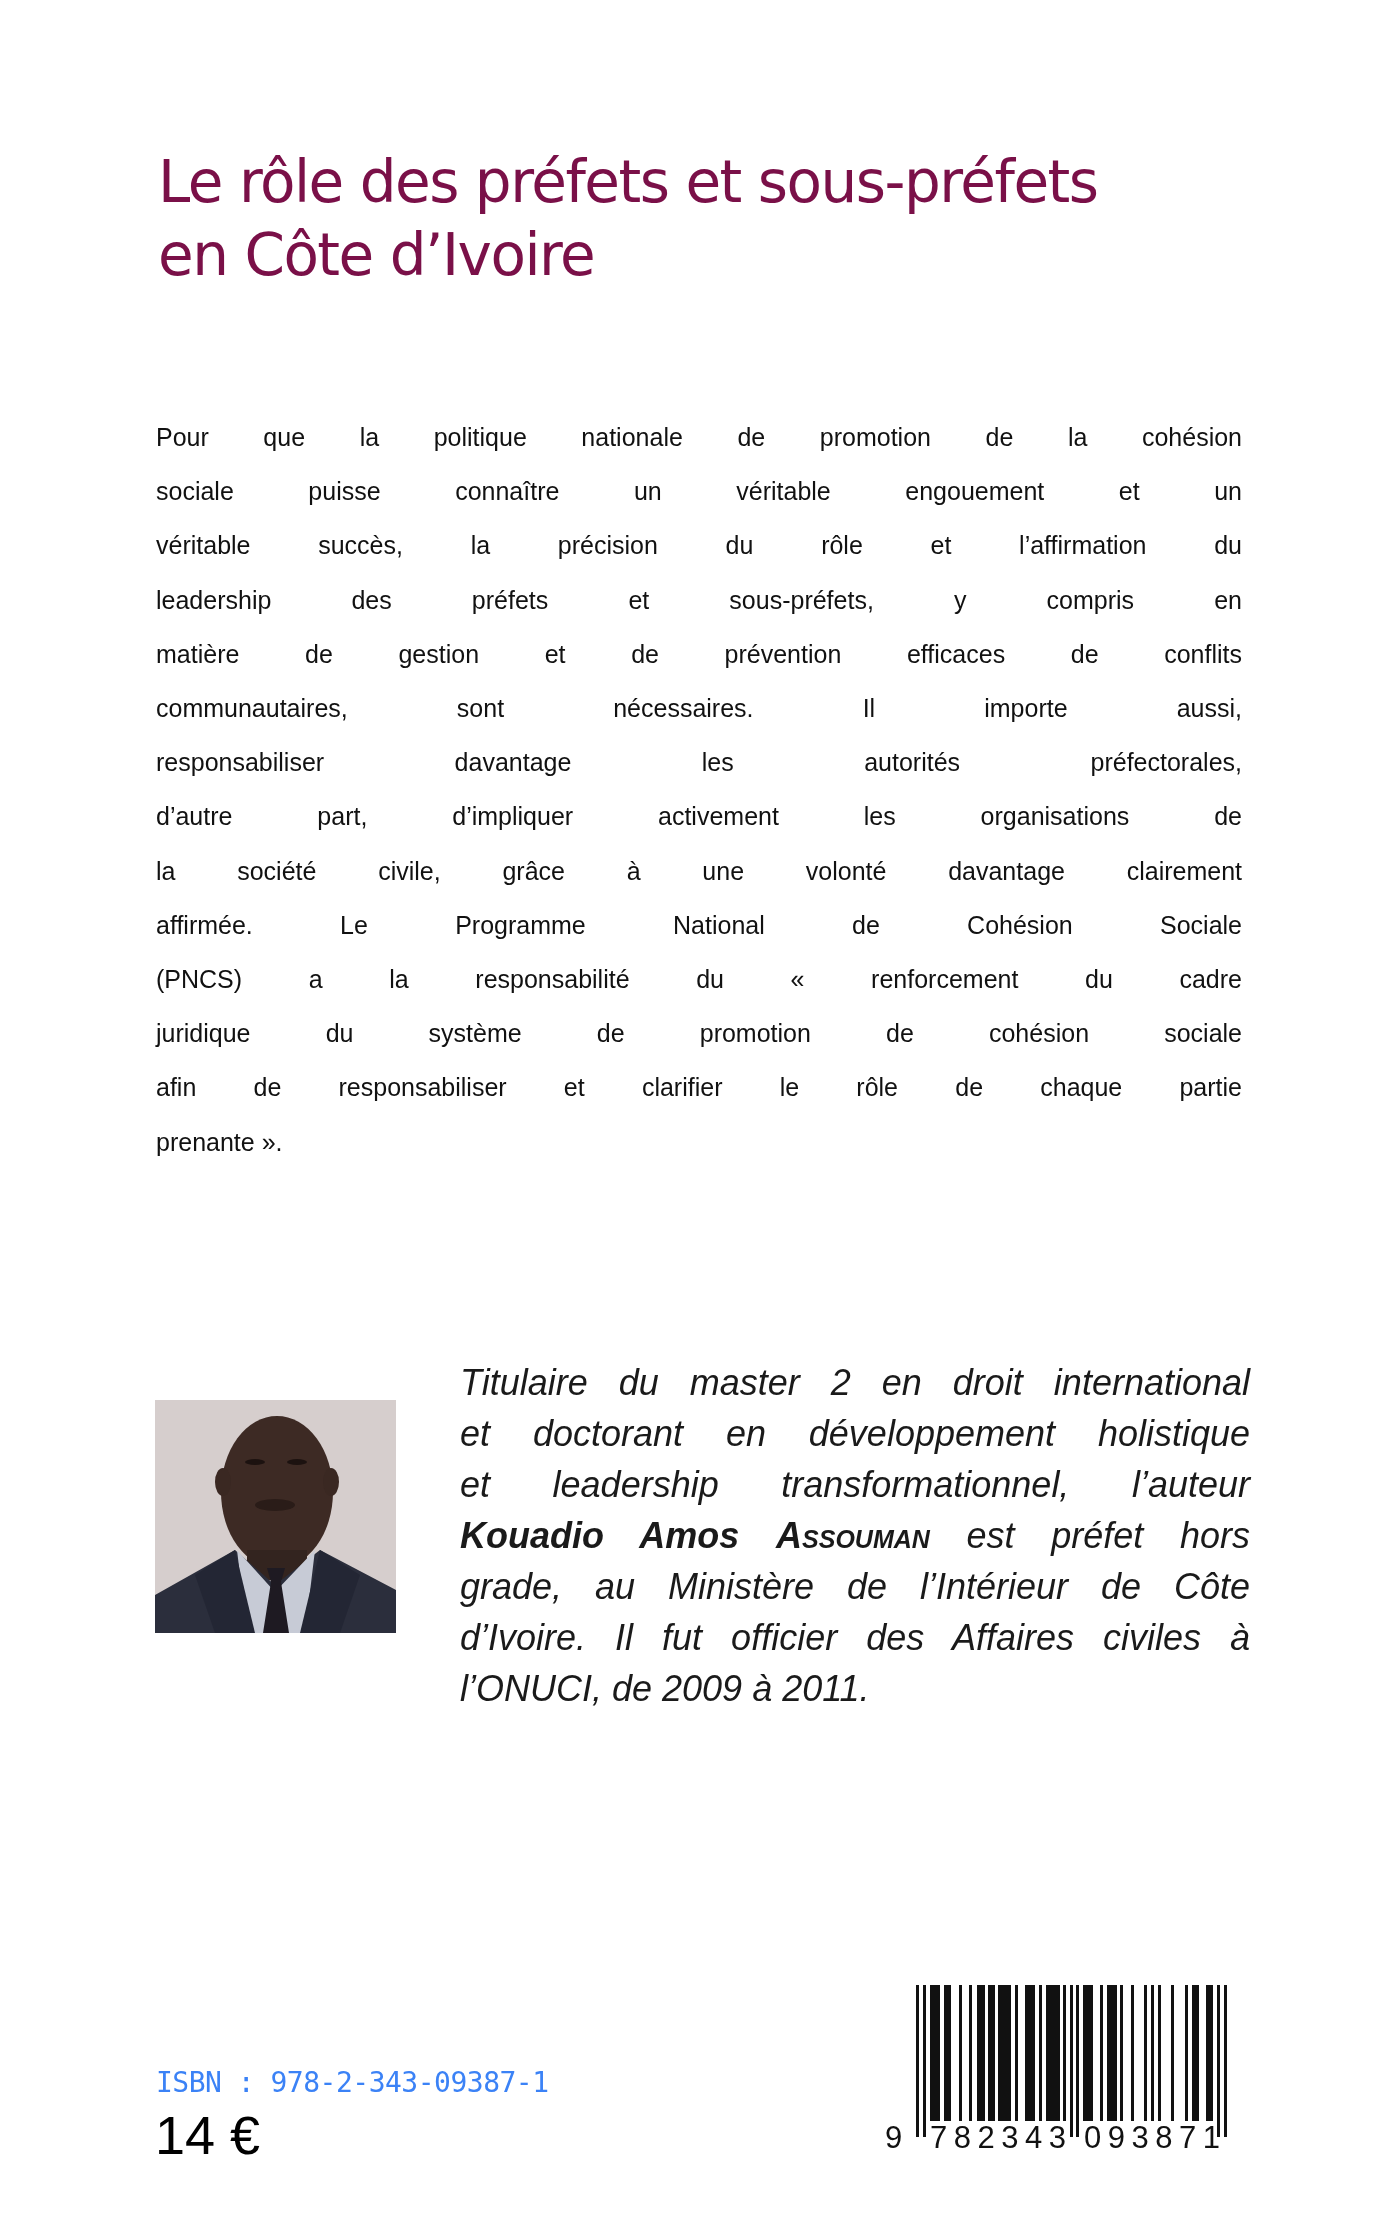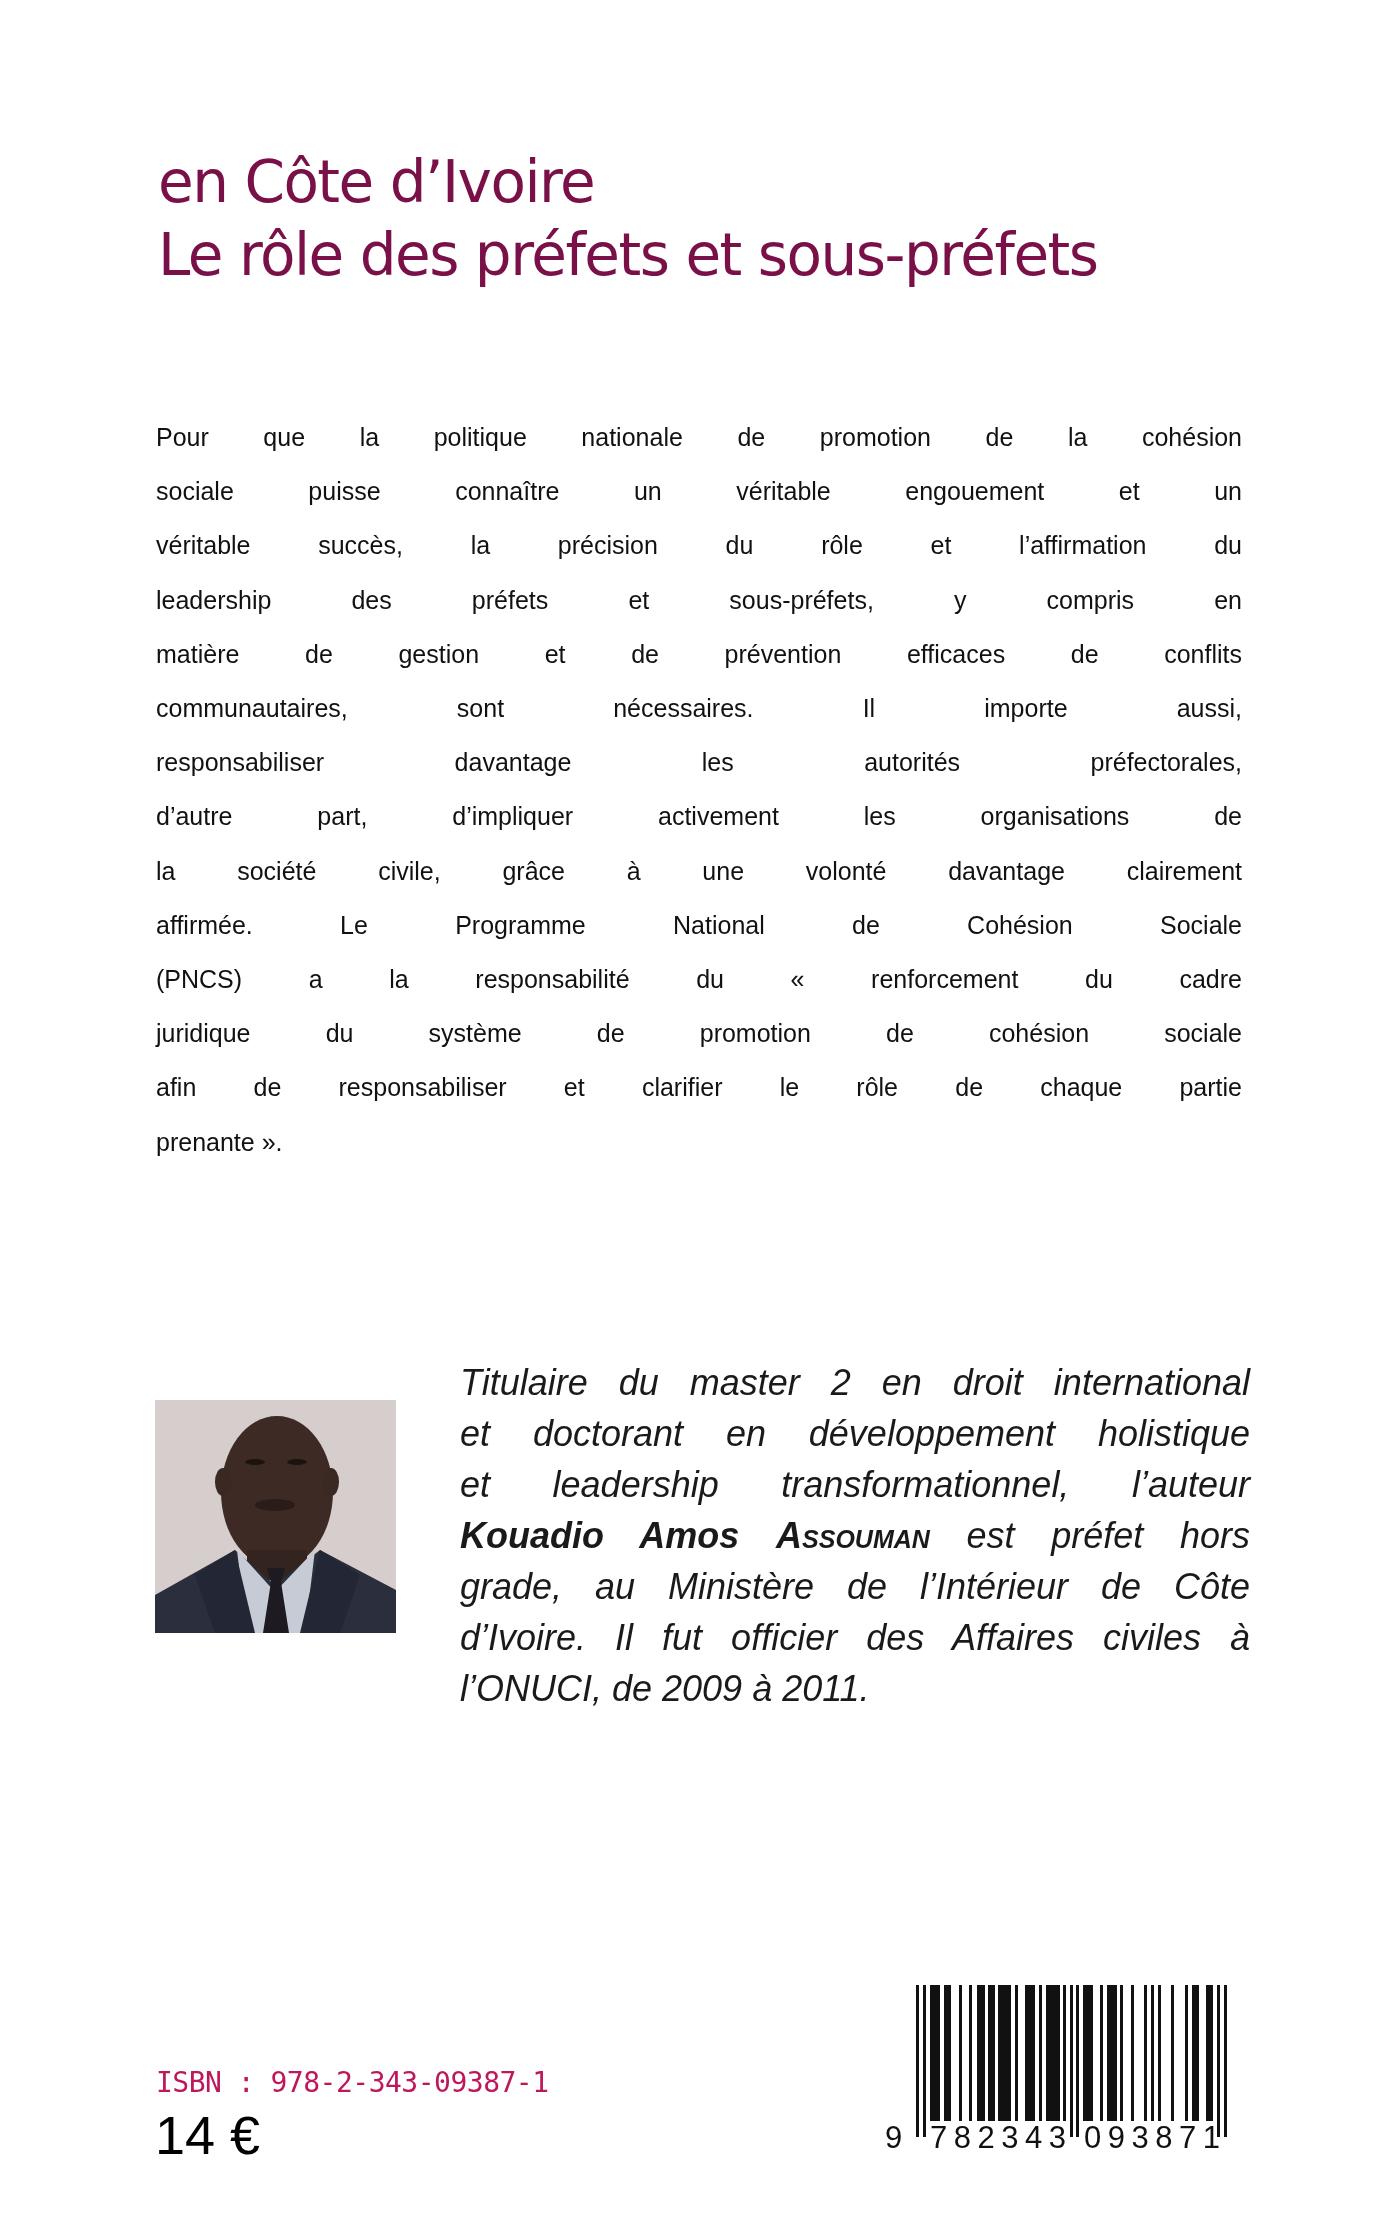--- a/index.html
+++ b/index.html
@@ -25,36 +25,36 @@
     position: absolute; left: 452px; top: 1349px; width: 790px;
     font-family: "Liberation Sans", sans-serif; font-style: italic; font-size: 36px; line-height: 51px;
     color: #1a1a1a; margin: 8px;
   }
   .bio span.line { display: block; white-space: nowrap; text-align: justify; text-align-last: justify; }
   .bio span.line.last { text-align-last: left; }
   .bio b { font-weight: bold; }
   .bio .sc { font-variant: small-caps; font-weight: bold; }
   .isbn {
     position: absolute; left: 156px; top: 2066px;
-    font-family: "DejaVu Sans Mono", monospace; font-size: 28px; line-height: 34px; color: #be185d;
+    font-family: "DejaVu Sans Mono", monospace; font-size: 28px; line-height: 34px; color: #3b82f6;
     letter-spacing: -0.5px; white-space: nowrap;
   }
   .price {
     position: absolute; left: 155px; top: 2112px;
     font-family: Liberation Sans, sans-serif; font-size: 54px; line-height: 46px; color: #000000;
     white-space: nowrap;
   }
   .barcode { position: absolute; left: 870px; top: 1985px; width: 380px; height: 175px; }
 </style>
 </head>
 <body>
 
 <h1 class="title">
+  <span>Le rôle des préfets et sous-préfets</span>
   <span>en Côte d’Ivoire</span>
-  <span>Le rôle des préfets et sous-préfets</span>
 </h1>
 
 <div class="summary">
   <span class="line">Pour que la politique nationale de promotion de la cohésion</span>
   <span class="line">sociale puisse connaître un véritable engouement et un</span>
   <span class="line">véritable succès, la précision du rôle et l’affirmation du</span>
   <span class="line">leadership des préfets et sous-préfets, y compris en</span>
   <span class="line">matière de gestion et de prévention efficaces de conflits</span>
   <span class="line">communautaires, sont nécessaires. Il importe aussi,</span>
   <span class="line">responsabiliser davantage les autorités préfectorales,</span>

